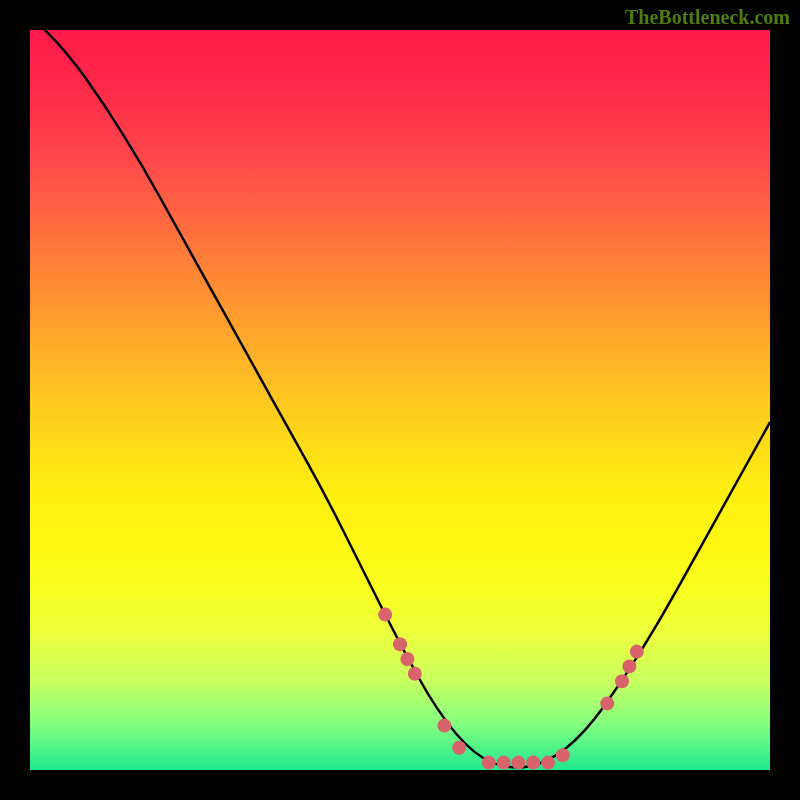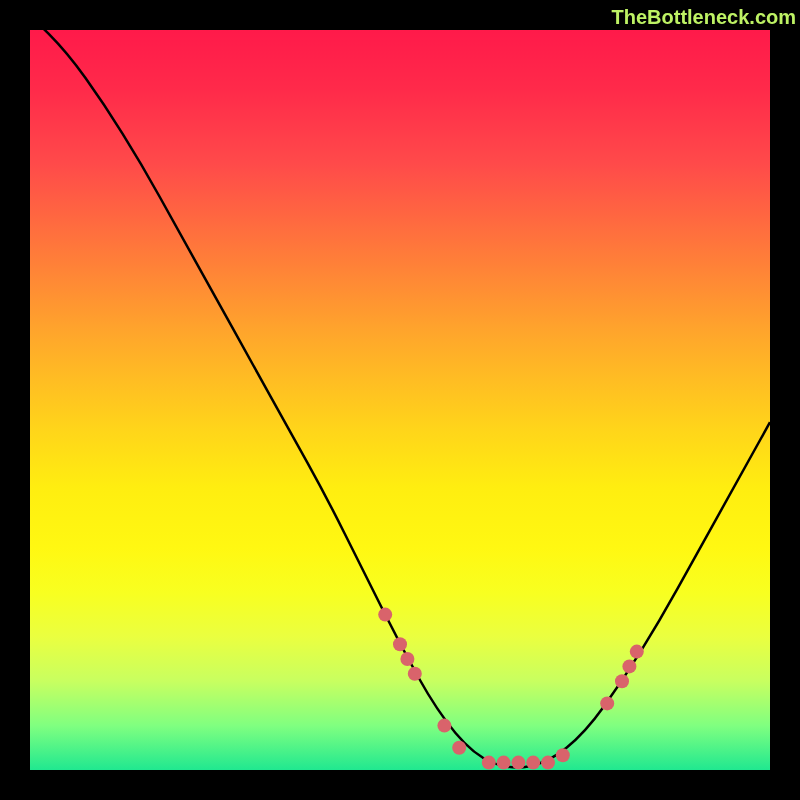--- a/index.html
+++ b/index.html
@@ -7,25 +7,26 @@
     padding: 0;
     background: #000;
     width: 800px;
     height: 800px;
     position: relative;
     font-family: Arial, sans-serif;
   }
   .watermark {
     position: absolute;
     top: 6px;
-    right: 4px;
-    color: #bef264;
+    right: 10px;
+    color: #4d7c0f;
     font-size: 20px;
     font-weight: bold;
     z-index: 10;
+    font-family: Liberation Serif, serif;
   }
   .plot-area {
     position: absolute;
     left: 30px;
     top: 30px;
     width: 740px;
     height: 740px;
     overflow: hidden;
   }
   .gradient-bg {

